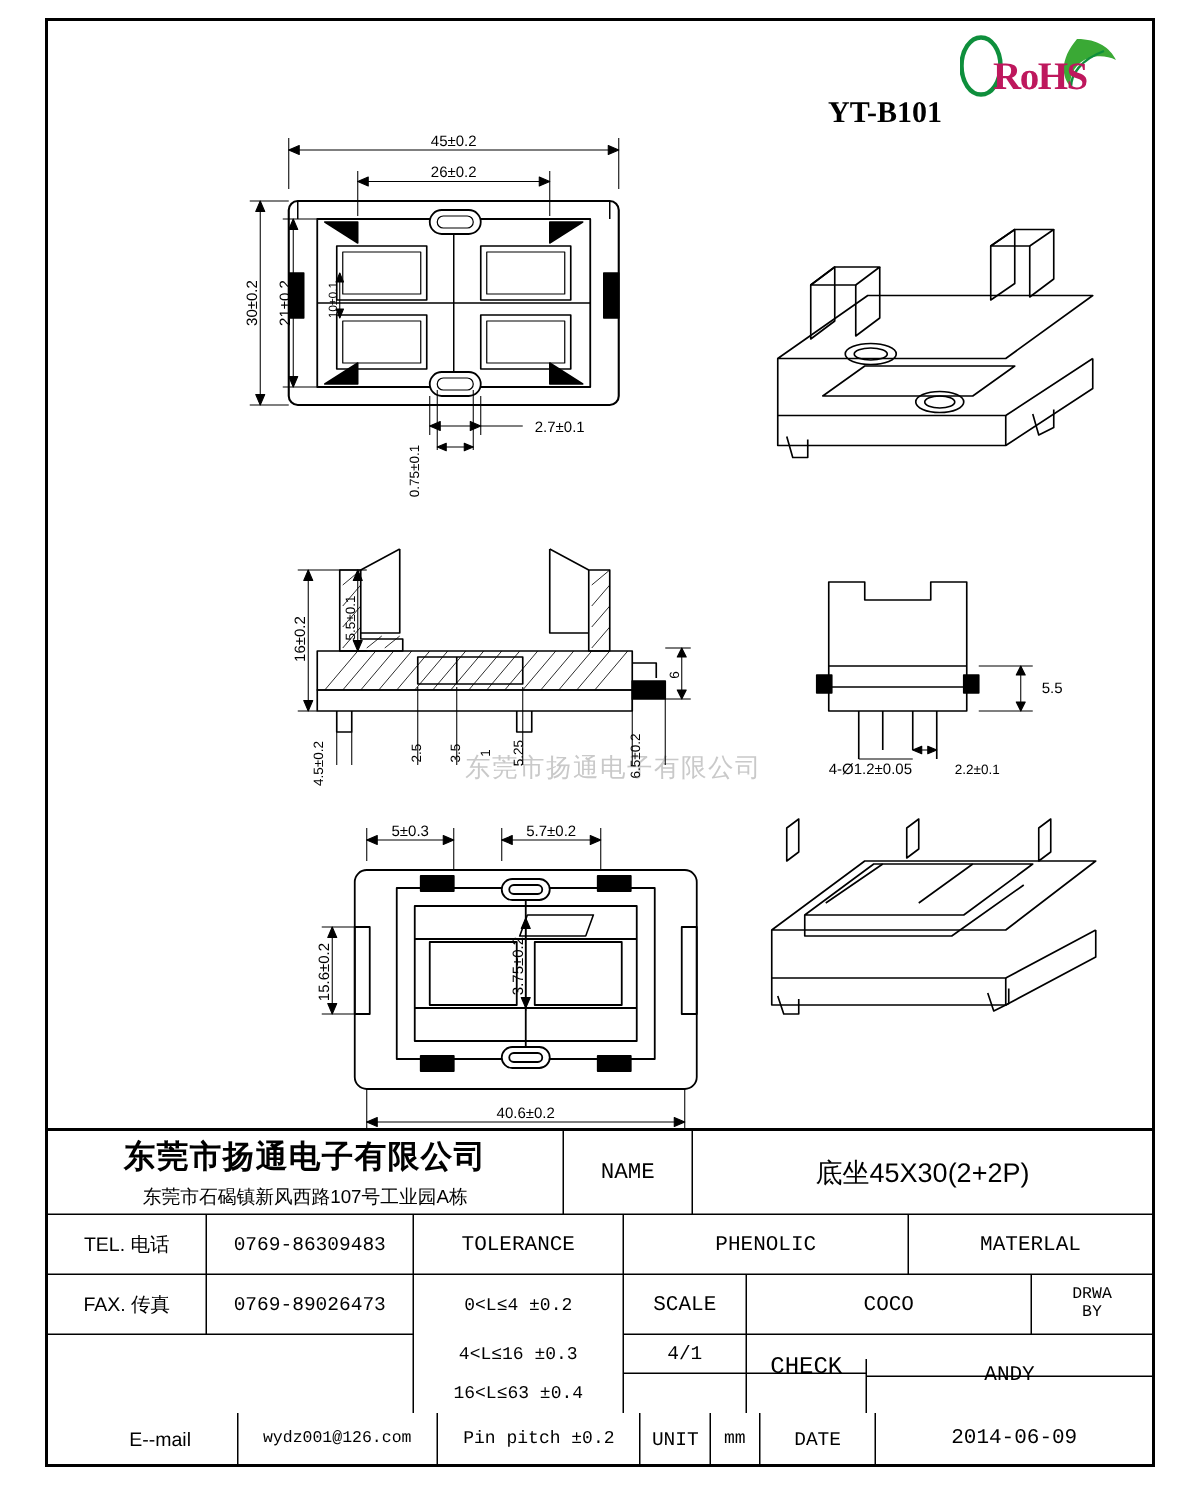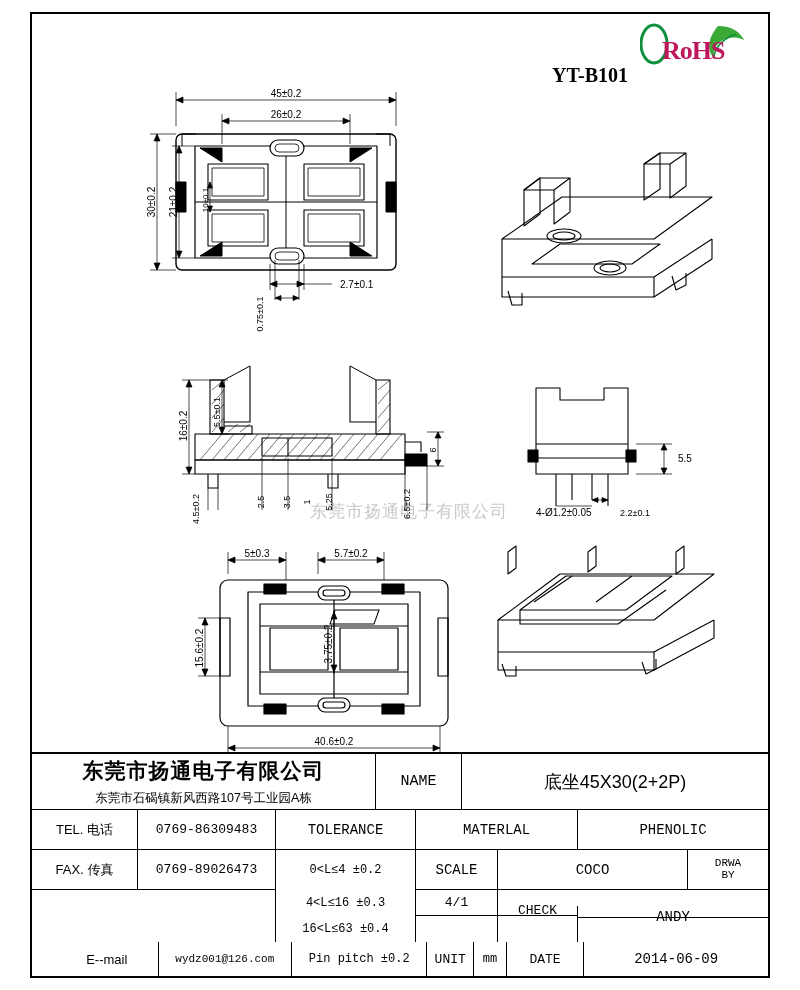--- a/index.html
+++ b/index.html
@@ -1,19 +1,19 @@
 <!DOCTYPE html>
 <html><head>
 <meta charset="utf-8">
 <style>
   html,body{margin:0;padding:0;background:#fff;}
   body{width:800px;height:990px;font-family:"Liberation Sans",sans-serif;color:#000;position:relative;overflow:hidden;}
   .sheet{position:absolute;left:30px;top:12px;width:740px;height:966px;border:2px solid #000;box-sizing:border-box;}
   .inner-frame{position:absolute;left:0;top:0;right:0;bottom:0;}
-  .drawing-area{position:absolute;left:0;top:0;width:736px;height:740px;}
+  .drawing-area{position:absolute;left:0;top:0;width:736px;height:740px;padding-left:33px;}
   .svgwrap{position:absolute;left:0;top:0;width:100%;height:100%;}
   
   .title-block{position:absolute;left:0;top:738px;width:736px;height:224px;border-top:2px solid #000;box-sizing:border-box;}
   .tb-row{display:flex;}
   .cell{box-sizing:border-box;border-right:1.5px solid #000;border-bottom:1.5px solid #000;display:flex;align-items:center;justify-content:center;text-align:center;}
   .cell:last-child{border-right:none;}
   .company-name{font-family:"Liberation Sans",sans-serif;font-size:21px;font-weight:bold;letter-spacing:1px;}
   .company-addr{font-size:12.5px;margin-top:5px;}
   .mono{font-family:"Liberation Mono",monospace;}
   .rohs{position:absolute;right:18px;top:8px;width:110px;height:58px;}
@@ -354,41 +354,41 @@
           <div class="company-addr">东莞市石碣镇新风西路107号工业园A栋</div>
         </div>
         <div class="cell mono" style="width:86px;font-size:15px;">NAME</div>
         <div class="cell" style="width:306px;font-size:18px;">底坐45X30(2+2P)</div>
       </div>
 
       <div class="tb-row" style="height:40px;">
         <div class="cell" style="width:106px;font-size:13px;">TEL. 电话</div>
         <div class="cell mono" style="width:138px;font-size:13px;">0769-86309483</div>
         <div class="cell mono" style="width:140px;font-size:14px;">TOLERANCE</div>
+        <div class="cell mono" style="width:190px;font-size:14px;">PHENOLIC</div>
         <div class="cell mono" style="width:162px;font-size:14px;">MATERLAL</div>
-        <div class="cell mono" style="width:190px;font-size:14px;">PHENOLIC</div>
       </div>
 
       <div class="tb-row" style="height:40px;">
         <div class="cell" style="width:106px;font-size:13px;">FAX. 传真</div>
         <div class="cell mono" style="width:138px;font-size:13px;">0769-89026473</div>
         <div class="cell mono" style="width:140px;font-size:12px;border-bottom:none;">0&lt;L≤4    ±0.2</div>
         <div class="cell mono" style="width:82px;font-size:14px;">SCALE</div>
         <div class="cell mono" style="width:190px;font-size:14px;">COCO</div>
         <div class="cell mono" style="width:80px;font-size:11px;flex-direction:column;line-height:1.05;">
           <span>DRWA</span>
             <span>BY</span>
         </div>
       </div>
 
       <div class="tb-row" style="height:26px;">
         <div class="cell" style="width:244px;border-right:1.5px solid #000;border-bottom:none;"></div>
         <div class="cell mono" style="width:140px;font-size:12px;border-bottom:none;">4&lt;L≤16  ±0.3</div>
         <div class="cell mono" style="width:82px;font-size:13px;">4/1</div>
-        <div class="cell mono" style="width:80px;font-size:13px;margin-top:16px;">CHECK</div>
+        <div class="cell mono" style="width:80px;font-size:16px;margin-top:16px;">CHECK</div>
         <div class="cell mono" style="width:190px;font-size:14px;margin-top:27px;">ANDY</div>
       </div>
 
       <div class="tb-row" style="height:26px;">
         <div class="cell" style="width:244px;border-right:1.5px solid #000;border-bottom:none;"></div>
         <div class="cell mono" style="width:140px;font-size:12px;border-bottom:none;">16&lt;L≤63 ±0.4</div>
         <div class="cell" style="width:82px;border-bottom:none;"></div>
         <div class="cell" style="width:80px;border-bottom:none;"></div>
         <div class="cell" style="width:190px;border-bottom:none;"></div>
       </div>

